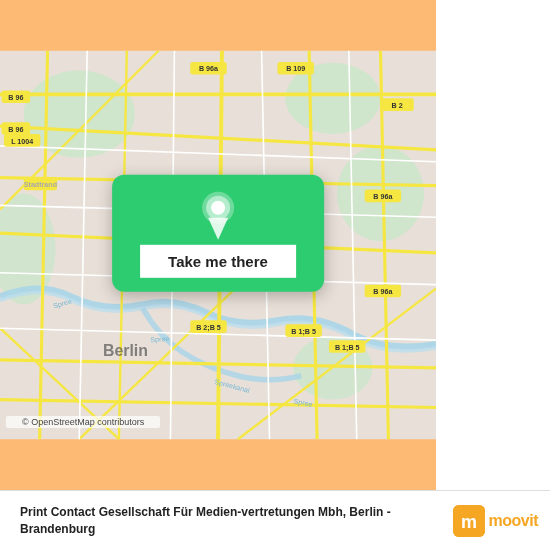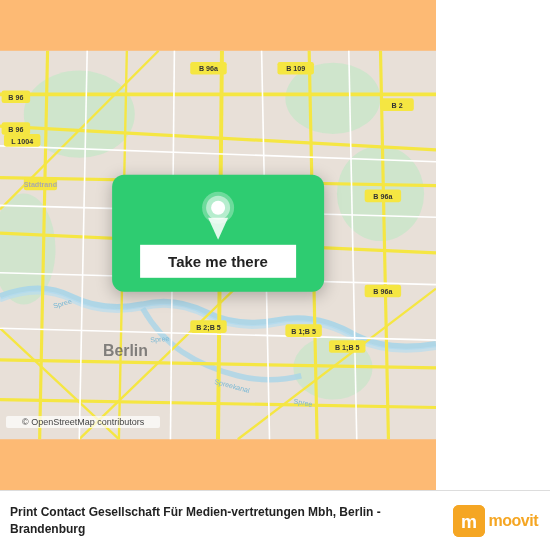--- a/index.html
+++ b/index.html
@@ -61,21 +61,21 @@
       white-space: nowrap;
     }
 
     #footer {
       width: 550px;
       height: 60px;
       background: white;
       display: flex;
       align-items: center;
       justify-content: space-between;
-      padding: 0 12px 0 10px;
+      padding: 0 12px 0 20px;
       border-top: 1px solid #ddd;
     }
 
     #footer-text-block {
       display: flex;
       flex-direction: column;
       justify-content: center;
     }
 
     #footer-title {

